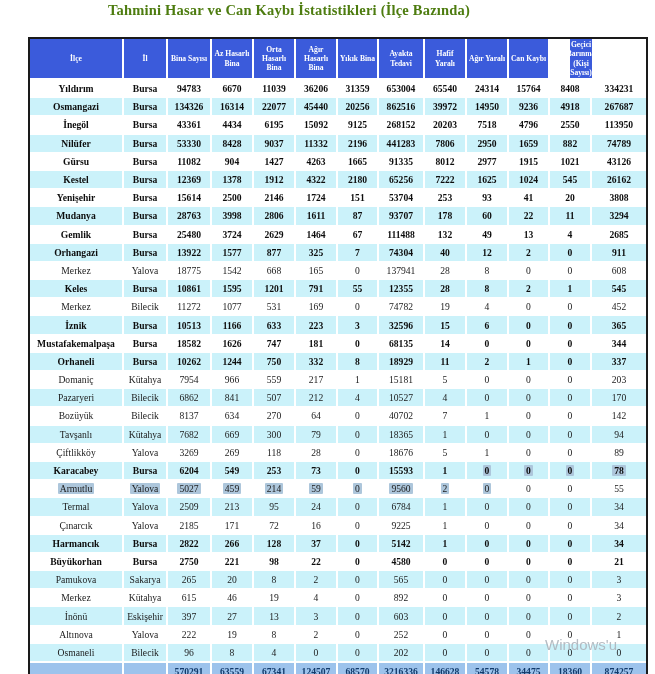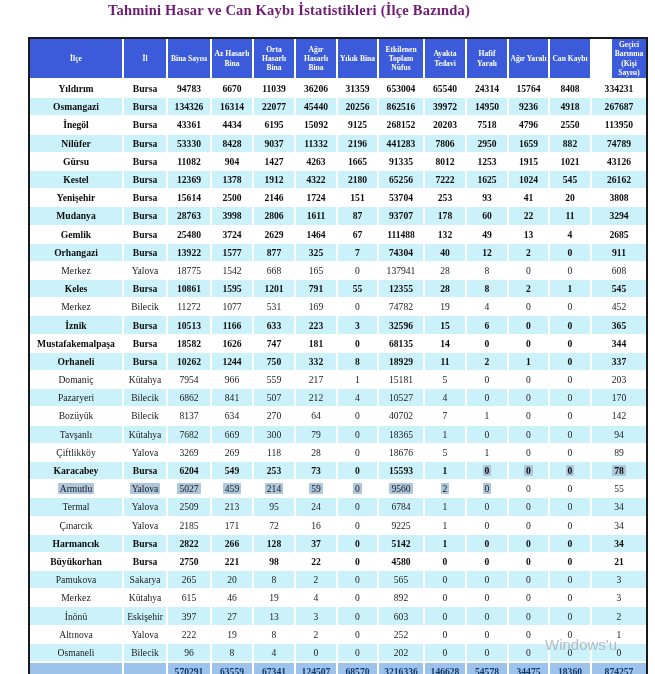--- a/index.html
+++ b/index.html
@@ -3,21 +3,21 @@
 <meta charset="utf-8">
 <style>
   html,body{margin:0;padding:0;}
   body{
     width:655px;height:674px;overflow:hidden;position:relative;
     background:#ffffff;
     font-family:"Liberation Serif","DejaVu Serif",serif;
   }
   .page-title{
     position:absolute;top:2px;left:0;width:578px;
-    text-align:center;font-size:14.5px;font-weight:700;color:#701a75;
+    text-align:center;font-size:14.5px;font-weight:700;color:#4d7c0f;
     letter-spacing:.2px;margin:0;
   }
   .tbl{
     position:absolute;left:28px;top:37px;width:620px;height:660px;
     border:2px solid #1a1a1a;background:#ffffff;box-sizing:border-box;
   }
   .grid-row{
     display:grid;
     grid-template-columns:94px 44px 44px 42px 42px 42px 41px 46px 42px 42px 41px 42px 54px;
     width:616px;box-sizing:border-box;
@@ -59,21 +59,20 @@
 
 <div class="tbl">
   <div class="grid-row thead" id="thead">
       <div class="hcell">İlçe</div>
       <div class="hcell">İl</div>
       <div class="hcell">Bina Sayısı</div>
       <div class="hcell">Az Hasarlı Bina</div>
       <div class="hcell">Orta Hasarlı Bina</div>
       <div class="hcell">Ağır Hasarlı Bina</div>
       <div class="hcell">Yıkık Bina</div>
-      <div class="hcell">Etkilenen Toplam Nüfus</div>
       <div class="hcell">Ayakta Tedavi</div>
       <div class="hcell">Hafif Yaralı</div>
       <div class="hcell">Ağır Yaralı</div>
       <div class="hcell">Can Kaybı</div>
       <div class="hcell">Geçici Barınma (Kişi Sayısı)</div>
     </div>
   <div id="tbody">
       <div class="grid-row trow plain bursa">
         <div class="cell">
           <span>Yıldırım</span>
@@ -260,21 +259,21 @@
         <div class="cell">
           <span>1665</span>
         </div>
         <div class="cell">
           <span>91335</span>
         </div>
         <div class="cell">
           <span>8012</span>
         </div>
         <div class="cell">
-          <span>1253</span>
+          <span>2977</span>
         </div>
         <div class="cell">
           <span>1915</span>
         </div>
         <div class="cell">
           <span>1021</span>
         </div>
         <div class="cell">
           <span>43126</span>
         </div>

